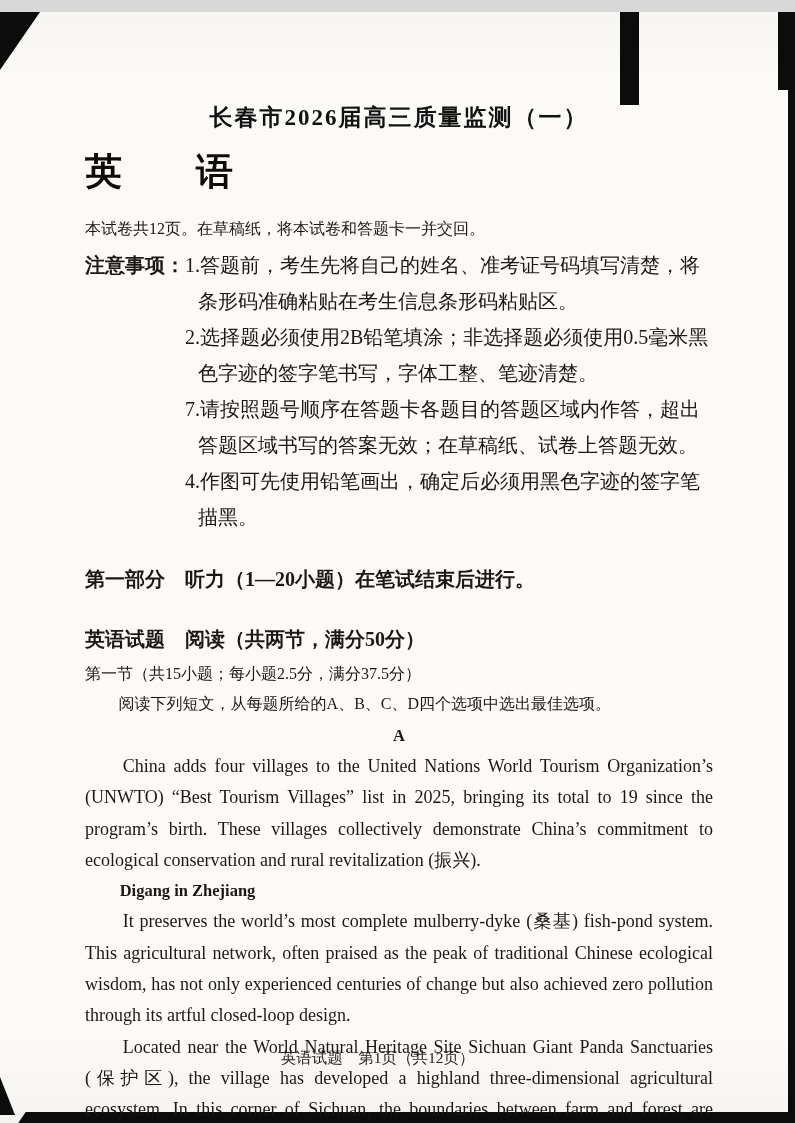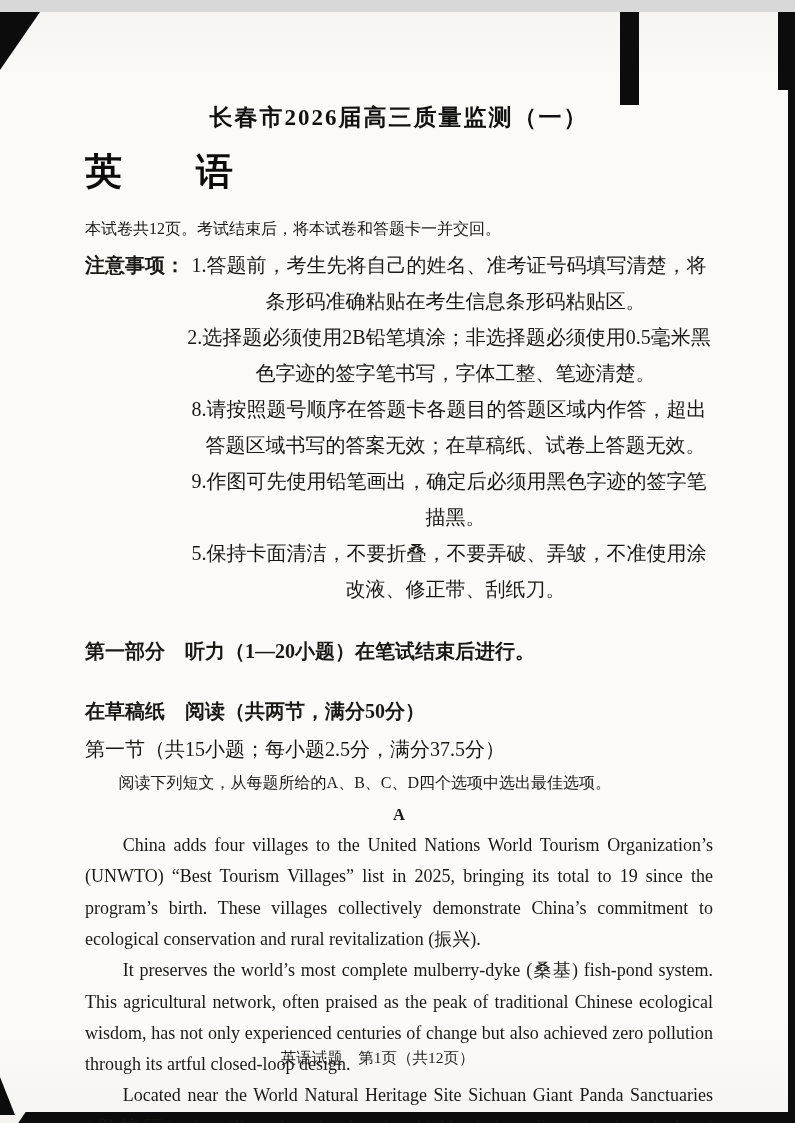--- a/index.html
+++ b/index.html
@@ -50,33 +50,32 @@
   .notices-label {
     font-weight: bold;
     white-space: nowrap;
     flex: 0 0 auto;
   }
   .notice-list { flex: 1 1 auto; }
   .notice {
     margin: 0;
     padding-left: 13px;
     text-indent: -13px;
-    text-align: center;
   }
   .part-heading {
     margin: 0;
     font-size: 20px;
     font-weight: bold;
     line-height: 1.7;
   }
   .part1 { margin-top: 27px; }
   .part2 { margin-top: 26px; }
   .section-heading {
     margin: 4px 0 0 0;
-    font-size: 20px;
+    font-size: 16px;
     line-height: 1.7;
   }
   .section-instruction {
     margin: 3px 0 0 0;
     padding-left: 2.1em;
     font-size: 16px;
     line-height: 1.7;
   }
   .passage-label {
     text-align: center;
@@ -141,42 +140,42 @@
   <div class="artifact art-top-right"></div>
   <div class="artifact art-right-strip"></div>
   <div class="artifact art-bottom-bar"></div>
   <div class="artifact art-bottom-left"></div>
 
   <div class="content">
 
     <h1 class="exam-title">长春市2026届高三质量监测（一）</h1>
     <div class="subject-title">英　　语</div>
 
-    <p class="intro">本试卷共12页。考试结束后，将本试卷和答题卡一并交回。</p>
+    <p class="intro">本试卷共12页。在草稿纸，将本试卷和答题卡一并交回。</p>
 
     <div class="notices">
       <span class="notices-label">注意事项：</span>
       <div class="notice-list">
         <p class="notice">1.答题前，考生先将自己的姓名、准考证号码填写清楚，将条形码准确粘贴在考生信息条形码粘贴区。</p>
         <p class="notice">2.选择题必须使用2B铅笔填涂；非选择题必须使用0.5毫米黑色字迹的签字笔书写，字体工整、笔迹清楚。</p>
-        <p class="notice">8.请按照题号顺序在答题卡各题目的答题区域内作答，超出答题区域书写的答案无效；在草稿纸、试卷上答题无效。</p>
-        <p class="notice">9.作图可先使用铅笔画出，确定后必须用黑色字迹的签字笔描黑。</p>
-        <p class="notice">5.保持卡面清洁，不要折叠，不要弄破、弄皱，不准使用涂改液、修正带、刮纸刀。</p>
+        <p class="notice">7.请按照题号顺序在答题卡各题目的答题区域内作答，超出答题区域书写的答案无效；在草稿纸、试卷上答题无效。</p>
+        <p class="notice">4.作图可先使用铅笔画出，确定后必须用黑色字迹的签字笔描黑。</p>
       </div>
     </div>
 
     <p class="part-heading part1">第一部分　听力（1—20小题）在笔试结束后进行。</p>
 
-    <p class="part-heading part2">在草稿纸　阅读（共两节，满分50分）</p>
+    <p class="part-heading part2">英语试题　阅读（共两节，满分50分）</p>
     <p class="section-heading">第一节（共15小题；每小题2.5分，满分37.5分）</p>
     <p class="section-instruction">阅读下列短文，从每题所给的A、B、C、D四个选项中选出最佳选项。</p>
 
     <div class="passage-label">A</div>
 
     <p class="para">China adds four villages to the United Nations World Tourism Organization’s (UNWTO) “Best Tourism Villages” list in 2025, bringing its total to 19 since the program’s birth. These villages collectively demonstrate China’s commitment to ecological conservation and rural revitalization (振兴).</p>
+    <p class="subhead">Digang in Zhejiang</p>
     <p class="para">It preserves the world’s most complete mulberry-dyke (桑基) fish-pond system. This agricultural network, often praised as the peak of traditional Chinese ecological wisdom, has not only experienced centuries of change but also achieved zero pollution through its artful closed-loop design.</p>
     <p class="para">Located near the World Natural Heritage Site Sichuan Giant Panda Sanctuaries (保护区), the village has developed a highland three-dimensional agricultural ecosystem. In this corner of Sichuan, the boundaries between farm and forest are indistinct, proving that sustainability does not necessarily mean sacrificing productivity.</p>
 
   </div>
 
   <div class="page-footer">英语试题　第1页（共12页）</div>
 
 </div>
 
 </body></html>

